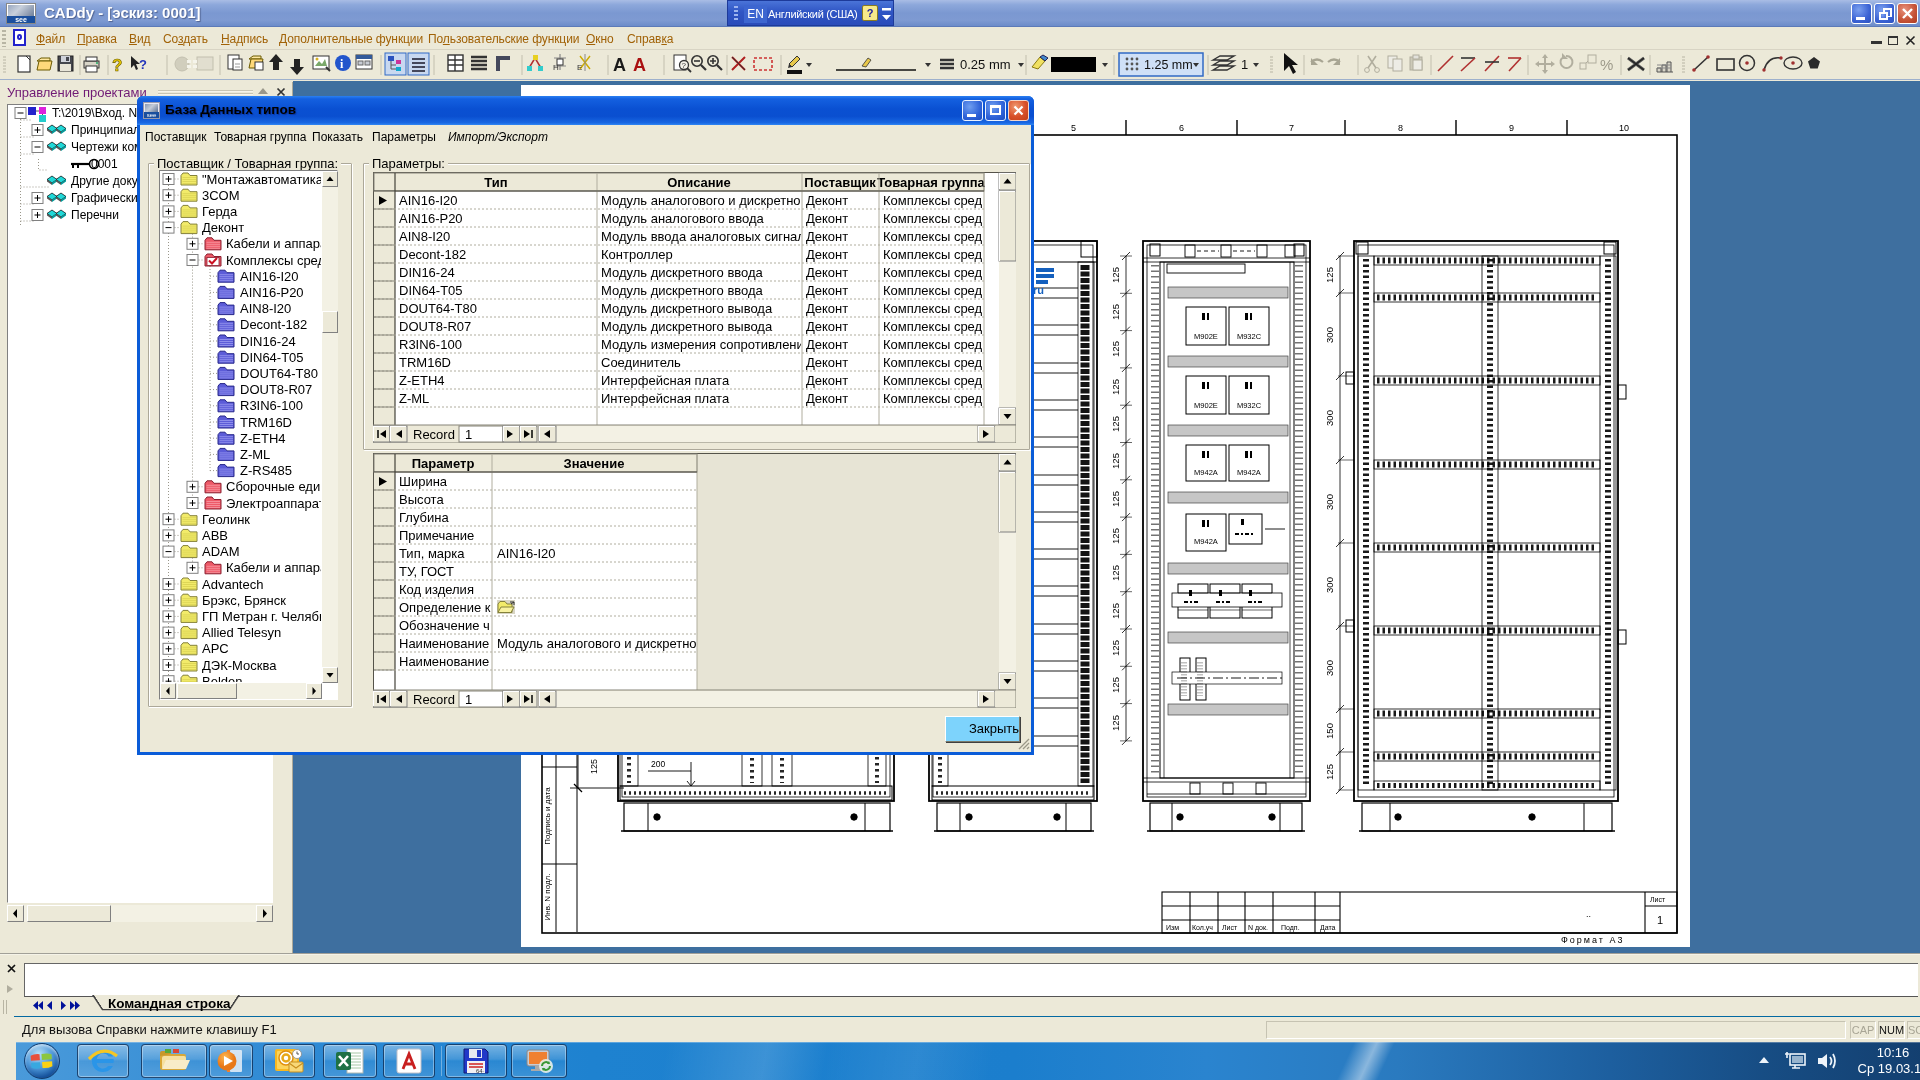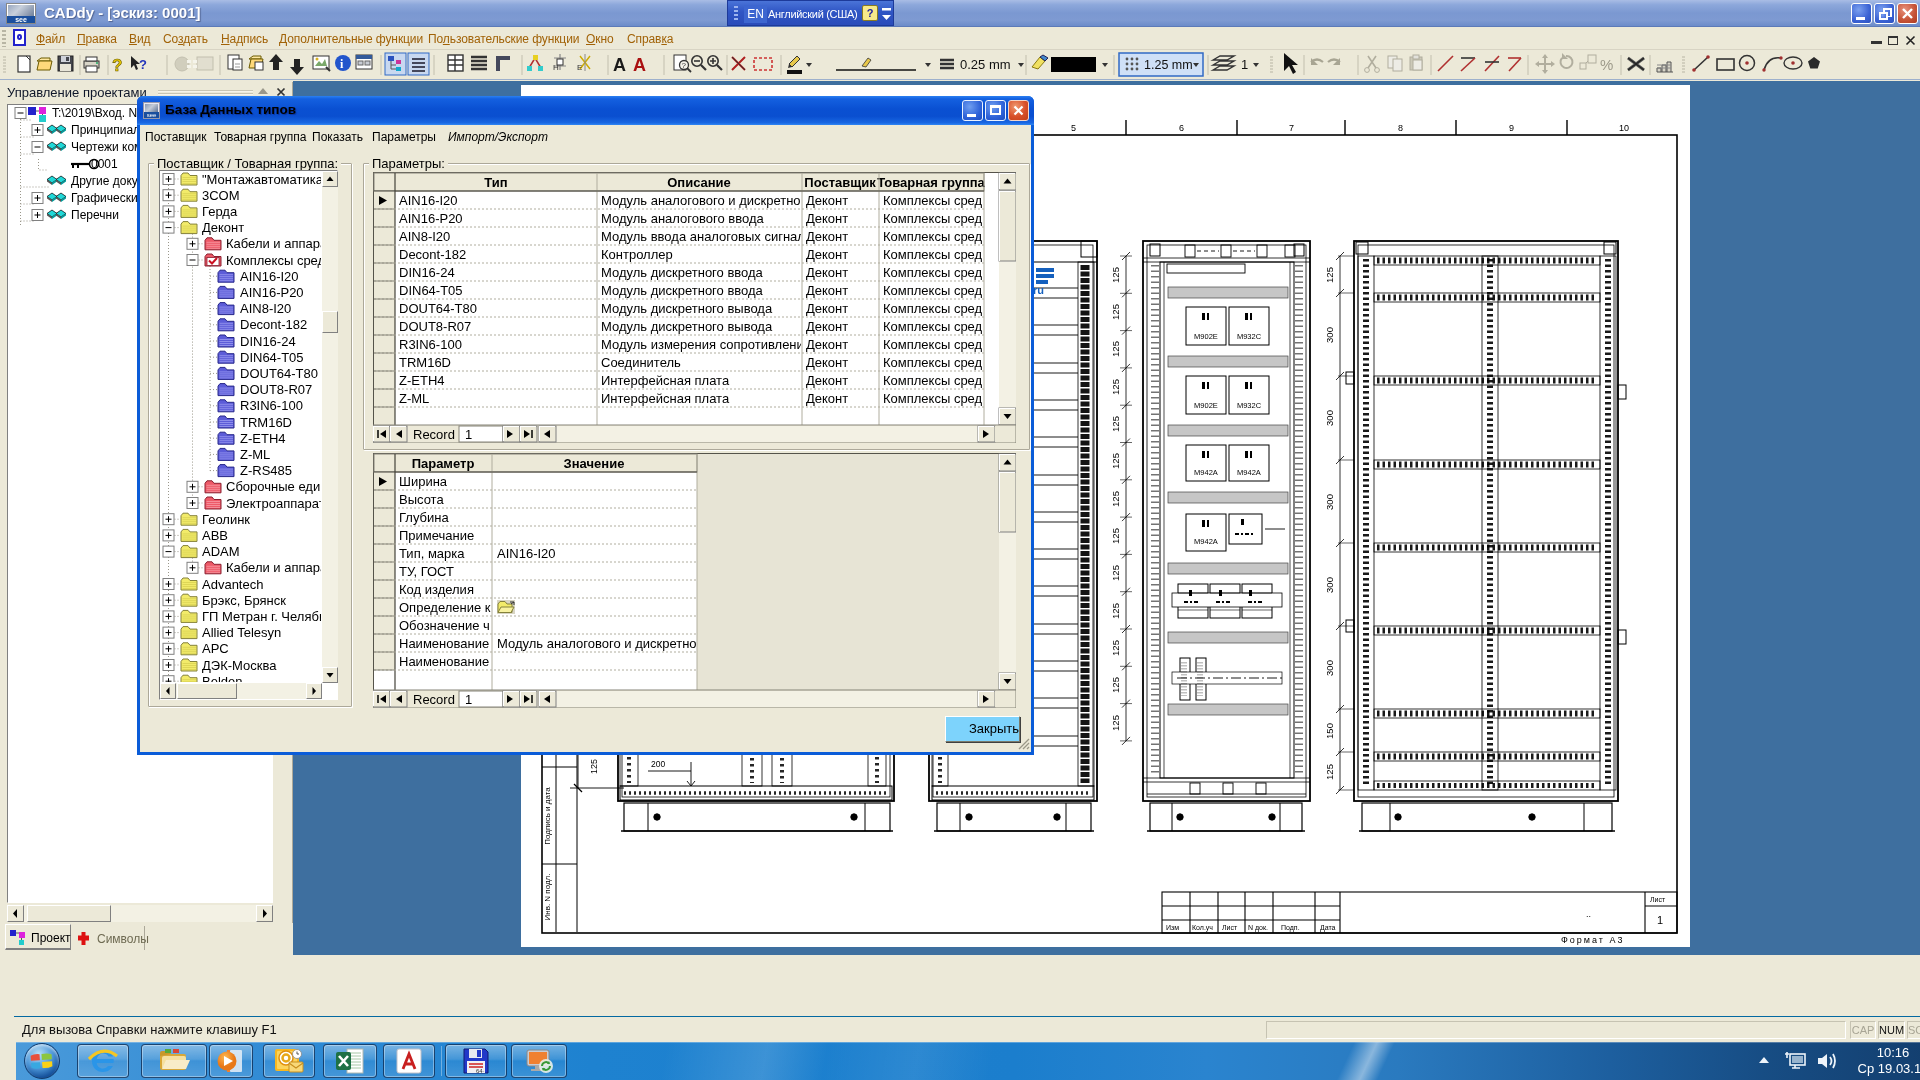--- a/index.html
+++ b/index.html
@@ -668,21 +668,21 @@
         <text transform="translate(812,250) rotate(-90)">300</text>
         <text transform="translate(812,333) rotate(-90)">300</text>
         <text transform="translate(812,417) rotate(-90)">300</text>
         <text transform="translate(812,500) rotate(-90)">300</text>
         <text transform="translate(812,583) rotate(-90)">300</text>
         <text transform="translate(812,646) rotate(-90)">150</text>
         <text transform="translate(812,687) rotate(-90)">125</text>
     </g>
   </svg>
   <div id="lpanel" class="abs">
-    <div class="abs" style="left:7px;top:3px;font-size:13px;color:#0f172a;">Управление проектами</div>
+    <div class="abs" style="left:7px;top:3px;font-size:13px;color:#701a75;">Управление проектами</div>
     <div class="abs" style="left:158px;top:8px;width:95px;height:7px;background:repeating-linear-gradient(180deg,#c8c5b4 0 1px,#f6f4ea 1px 2px,#ece9d8 2px 3px);"></div>
     <div class="abs" style="left:258px;top:6px;width:0;height:0;border-left:5px solid transparent;border-right:5px solid transparent;border-bottom:6px solid #9a978a;"></div>
     <svg class="abs" style="left:276px;top:5px;" width="10" height="10">
         <path d="M1.5 1.5 L8.5 8.5 M8.5 1.5 L1.5 8.5" stroke="#333" stroke-width="1.7"></path>
       </svg>
     <div class="abs sunken" style="left:7px;top:22px;width:266px;height:799px;background:#fff;">
       <svg width="262" height="795" viewBox="0 0 262 795" style="position:absolute;left:1px;top:1px;">
           <g transform="translate(0,-9)">
         <g fill="none" stroke="#9a978a" stroke-dasharray="1 2">
           <path d="M11.5 10 V128"></path>
@@ -758,38 +758,20 @@
     <div class="abs" style="left:7px;top:823px;width:266px;height:17px;background:#f3f1e4;">
       <div class="abs raised" style="left:0;top:0;width:17px;height:17px;"><svg width="15" height="15">
             <path d="M9 3 L5 7.5 L9 12 Z" fill="#000"></path>
           </svg></div>
       <div class="abs raised" style="left:20px;top:0;width:84px;height:17px;"></div>
       <div class="abs raised" style="left:249px;top:0;width:17px;height:17px;"><svg width="15" height="15">
             <path d="M6 3 L10 7.5 L6 12 Z" fill="#000"></path>
           </svg></div>
     </div>
 
-    <div class="abs" style="left:0px;top:841px;width:293px;height:30px;background:#ece9d8;">
-      <div class="abs" style="left:5px;top:1px;width:66px;height:26px;background:#ece9d8;border:1px solid #808080;border-top:1px solid #fff;border-left:1px solid #fff;border-bottom:2px solid #808080;">
-        <svg width="18" height="16" style="position:absolute;left:3px;top:4px;">
-            <rect x="1" y="1" width="6" height="6" fill="#2222cc"></rect>
-            <rect x="10" y="3" width="6" height="6" fill="#dd22dd"></rect>
-            <rect x="10" y="11" width="5" height="5" fill="#22cccc"></rect>
-            <path d="M7 4 H10 M12.5 9 V11" stroke="#555" fill="none"></path>
-          </svg>
-        <span class="abs" style="left:25px;top:6px;font-size:12px;color:#000;">Проект</span>
-      </div>
-      <div class="abs" style="left:71px;top:3px;width:74px;height:24px;border-right:1px solid #aca899;">
-        <svg width="15" height="15" style="position:absolute;left:5px;top:5px;">
-            <rect x="5.5" y="1" width="4" height="13" fill="#dd1111"></rect>
-            <rect x="2" y="4.5" width="11" height="5" fill="#dd1111"></rect>
-          </svg>
-        <span class="abs" style="left:26px;top:6px;font-size:12px;color:#6e6a52;">Символы</span>
-      </div>
-    </div>
   </div>
 
   <div id="dialog" class="abs" style="left:137px;top:96px;width:897px;height:659px;">
     <div class="abs" style="left:0;top:0;width:897px;height:659px;border-radius:6px 6px 0 0;background:#0a5cd8;"></div>
     <div class="abs" style="left:0;top:0;width:897px;height:29px;border-radius:6px 6px 0 0;background:linear-gradient(180deg,#2a80f2 0%,#1460e0 10%,#0a50d2 45%,#0a4fd0 70%,#1866e2 92%,#2f86f4 100%);"></div>
     <div class="abs" style="left:6px;top:6px;width:17px;height:17px;background:#e8e8f0;border:1px solid #99a;">
       <div class="abs" style="left:1px;top:1px;width:13px;height:8px;background:linear-gradient(135deg,#8898b4 0%,#c4ccd8 45%,#5e7292 100%);"></div>
       <div class="abs" style="left:0px;top:9px;width:15px;height:6px;background:#1a4f9e;color:#fff;font-size:6px;line-height:6px;text-align:center;">see</div>
     </div>
     <div class="abs" style="left:28px;top:6px;font-size:13.5px;font-weight:bold;color:#000000;text-shadow:1px 1px 1px #0833a0;">База Данных типов</div>
@@ -1229,20 +1211,40 @@
           <rect x="622" y="238" width="20" height="16" fill="#ece9d8"></rect>
         </svg>
 
       <div class="abs" style="left:805px;top:591px;width:75px;height:26px;background:#7dd3fc;border:1px solid #7a7a6a;border-top:1px solid #fff;border-left:1px solid #fff;box-shadow:1px 1px 0 #404040;font-size:13px;text-align:right;line-height:24px;">Закрыть</div>
       <svg class="abs" style="left:878px;top:613px;" width="12" height="12">
           <path d="M11 1 L1 11 M11 5 L5 11 M11 9 L9 11" stroke="#9a9788" stroke-width="1.3"></path>
         </svg>
     </div>
   </div>
 
+  <div id="cmdwin" class="abs">
+    <svg class="abs" style="left:7px;top:9px;" width="9" height="9">
+        <path d="M1 1 L8 8 M8 1 L1 8" stroke="#111" stroke-width="1.7"></path>
+      </svg>
+    <div class="abs" style="left:7px;top:30px;width:0;height:0;border-top:4px solid transparent;border-bottom:4px solid transparent;border-left:6px solid #b0ad9e;"></div>
+    <div class="abs" style="left:24px;top:8px;width:1894px;height:34px;background:#fff;border-top:1px solid #666;border-left:1px solid #666;border-bottom:1px solid #555;"></div>
+    <div class="abs" style="left:3px;top:45px;width:6px;height:14px;background:repeating-linear-gradient(90deg,#b8b5a4 0 1px,#ece9d8 1px 3px);"></div>
+    <svg class="abs" style="left:28px;top:45px;" width="62" height="12">
+        <g fill="#00119a">
+          <path d="M10 1 L5 5.5 L10 10 Z"></path>
+          <path d="M15 1 L10 5.5 L15 10 Z"></path>
+          <path d="M24 1 L19 5.5 L24 10 Z"></path>
+          <path d="M33 1 L38 5.5 L33 10 Z"></path>
+          <path d="M42 1 L47 5.5 L42 10 Z"></path>
+          <path d="M47 1 L52 5.5 L47 10 Z"></path>
+        </g>
+      </svg>
+    <div class="abs" style="left:92px;top:40px;width:148px;height:20px;background:#ece9d8;border-left:2px solid #444;border-right:2px solid #444;border-bottom:2px solid #444;transform:perspective(60px) rotateX(-28deg);transform-origin:top;"></div>
+    <div class="abs" style="left:108px;top:41px;font-size:13.5px;font-weight:bold;color:#000;">Командная строка</div>
+  </div>
 
   <div id="statusbar" class="abs">
     <div class="abs" style="left:8px;top:5px;font-size:13px;color:#111;">Для вызова Справки нажмите клавишу F1</div>
     <div class="abs sunken" style="left:1252px;top:4px;width:580px;height:18px;border-color:#c6c3b2 #fff #fff #c6c3b2;"></div>
     <div class="abs sunken" style="left:1836px;top:4px;width:26px;height:18px;font-size:11px;color:#a8a595;text-align:center;line-height:16px;border-color:#c6c3b2 #fff #fff #c6c3b2;">CAP</div>
     <div class="abs sunken" style="left:1864px;top:4px;width:27px;height:18px;font-size:11px;color:#111;text-align:center;line-height:16px;border-color:#c6c3b2 #fff #fff #c6c3b2;">NUM</div>
     <div class="abs sunken" style="left:1893px;top:4px;width:27px;height:18px;font-size:11px;color:#a8a595;text-align:center;line-height:16px;border-color:#c6c3b2 #fff #fff #c6c3b2;">SCRL</div>
   </div>
 
   <div id="taskbar" class="abs">

